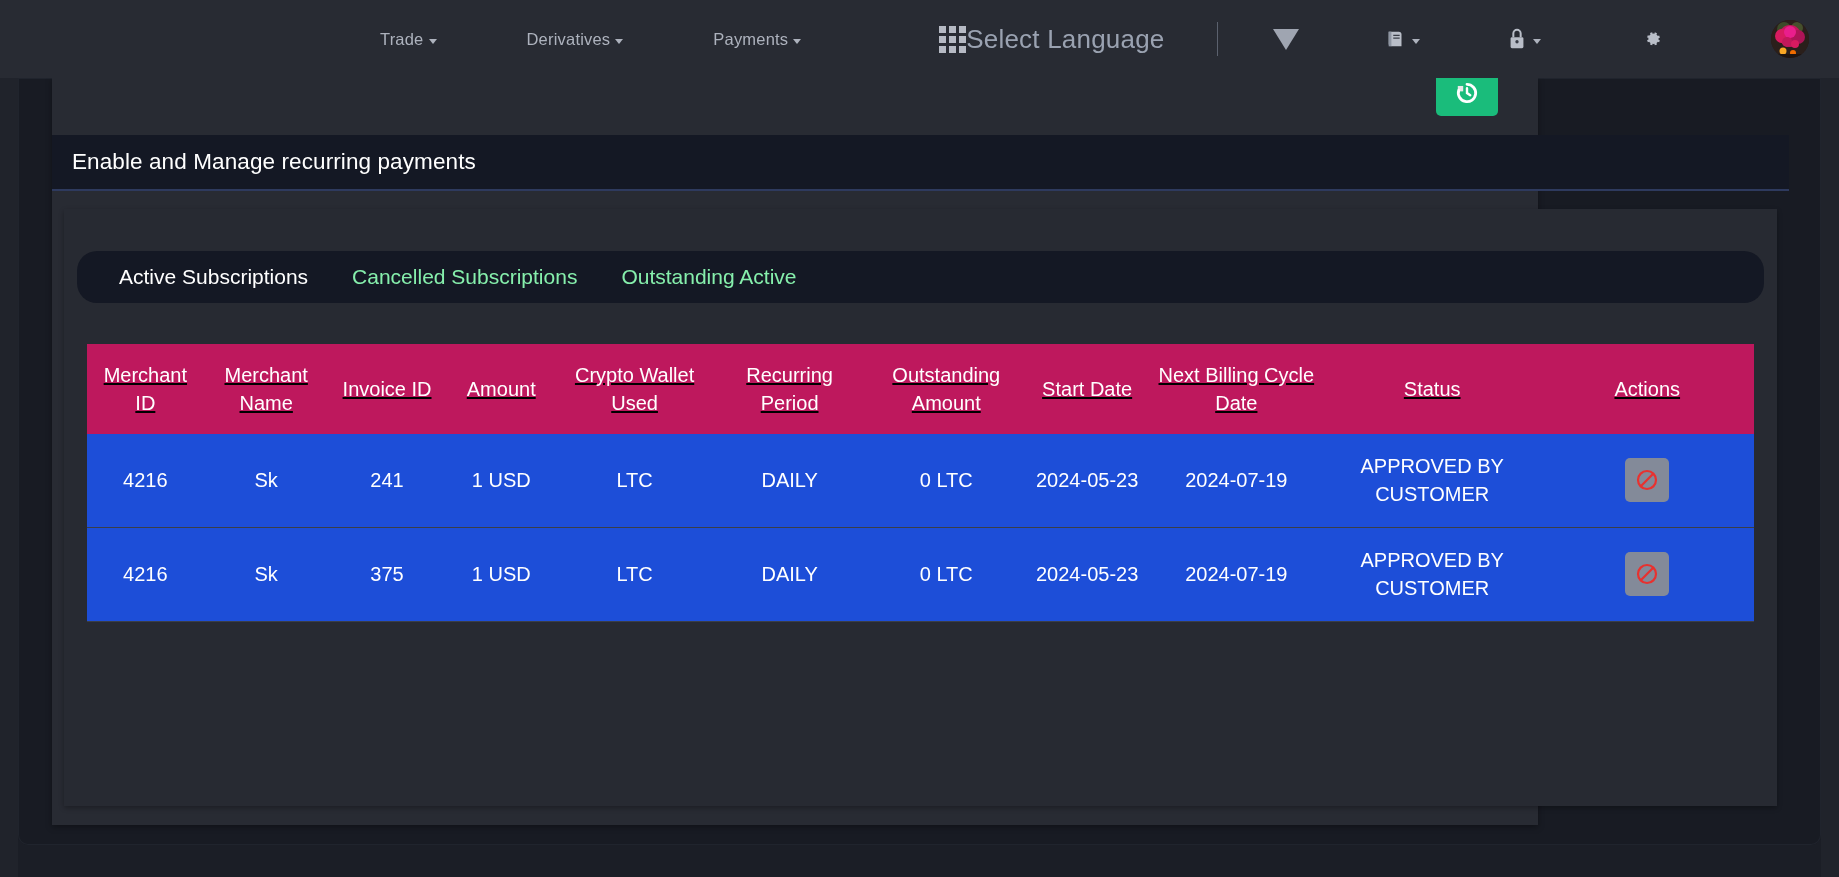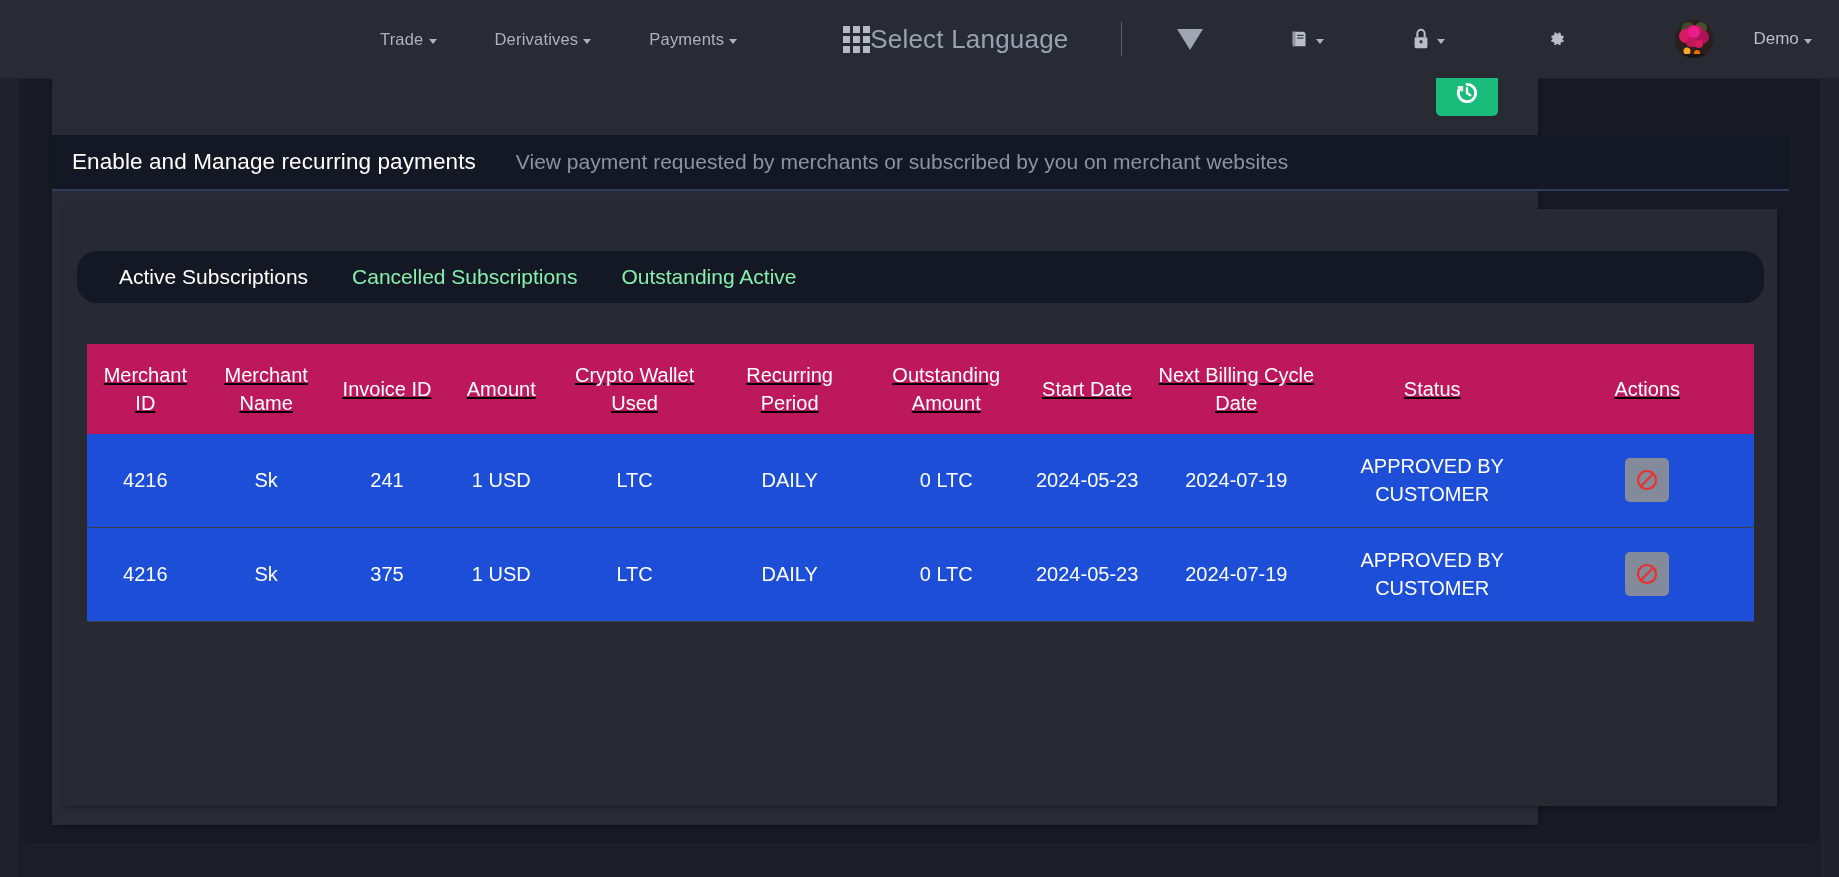--- a/index.html
+++ b/index.html
@@ -20,21 +20,21 @@
     width: 1839px;
     height: 78px;
     background: #282b33;
     display: flex;
     align-items: center;
     z-index: 20;
   }
   .nav-left {
     display: flex;
     margin-left: 380px;
-    gap: 58px;
+    gap: 90px;
   }
   .nav-link {
     color: #adb2bd;
     font-size: 16.5px;
     letter-spacing: .2px;
     cursor: pointer;
     white-space: nowrap;
     display: inline-flex;
     align-items: center;
     gap: 5px;
@@ -398,21 +398,20 @@
   <button class="history-btn">
     <svg width="26" height="26" viewBox="0 0 24 24" aria-hidden="true">
       <path d="M3.5 5.5h5v5h-5z" fill="#e8e8e8"></path>
       <path d="M12 4a8 8 0 1 1-7.6 5.5" fill="none" stroke="#ffffff" stroke-width="2.6" stroke-linecap="round"></path>
       <path d="M12 7.5V12l3 2" fill="none" stroke="#ffffff" stroke-width="2.2" stroke-linecap="round"></path>
     </svg>
   </button>
 
   <div class="section-head">
     <span class="section-title">Enable and Manage recurring payments</span>
-    <span class="section-sub">View payment requested by merchants or subscribed by you on merchant websites</span>
   </div>
 
   <div class="inner-panel">
 
     <div class="tabs">
       <span class="tab active">Active Subscriptions</span>
       <span class="tab">Cancelled Subscriptions</span>
       <span class="tab">Outstanding Active</span>
     </div>
 

